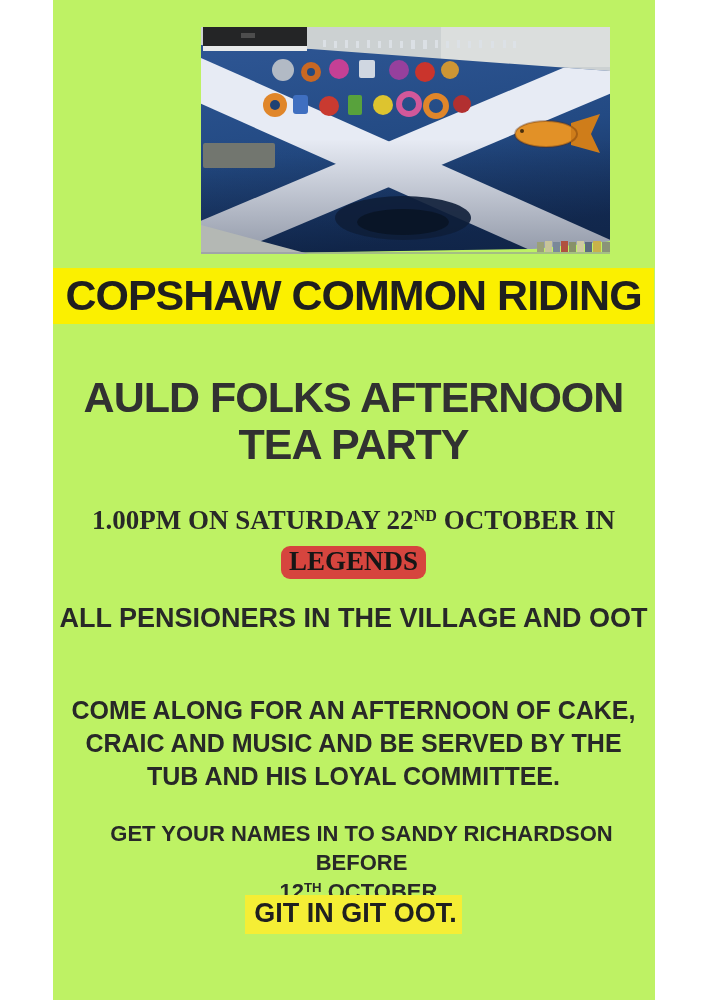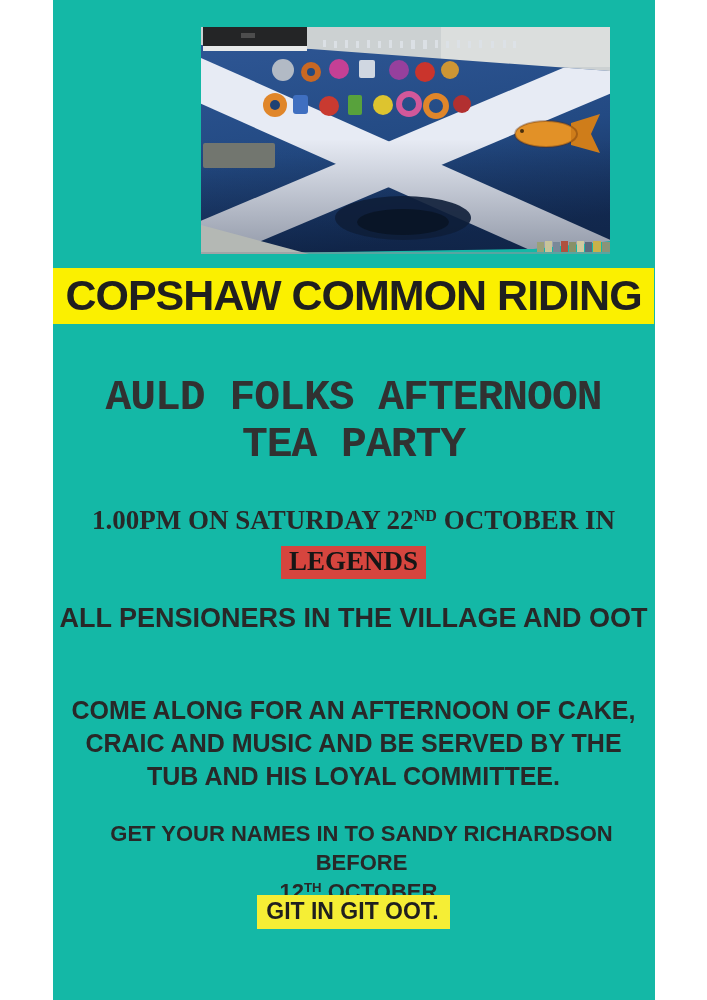--- a/index.html
+++ b/index.html
@@ -12,21 +12,21 @@
   *{box-sizing:border-box;}
   html,body{margin:0;padding:0;}
   body{
     background:#ffffff;
     font-family:"Liberation Sans", sans-serif;
   }
   .page{
     position:relative;
     width:602px;height:1000px;
     margin:0 auto;
-    background:#14b8a6;
+    background:#bef264;
     overflow:hidden;
   }
   .abs{position:absolute;left:0;right:0;text-align:center;font-weight:bold;color:var(--ink);}
   .photo{
     position:absolute;left:148px;top:27px;width:409px;height:227px;
   }
   .photo svg{display:block;width:100%;height:100%;}
   .title-row{top:268px;}
   .title-mark{
     display:inline-block;
@@ -37,46 +37,46 @@
     line-height:1.12;
     padding:3px 12px 5px 12px;
     white-space:nowrap;
   }
   .subtitle{
     top:374px;
     font-size:43px;
     line-height:47px;
     letter-spacing:-1px;
     color:var(--ink-soft);
-    font-family:Liberation Mono, monospace;
   }
   .dateline{
     top:502px;
     font-size:27px;
     line-height:37px;
     letter-spacing:0;
     font-family:Liberation Serif, serif;
   }
   .venue-mark{
     display:inline-block;
     background:var(--hl-red);
     color:#161616;
     padding:1px 8px 2px 8px;
     line-height:1.1;
+    border-radius:9px;
   }
   .invite{top:602px;font-size:27px;line-height:33px;}
   .come{top:694px;font-size:25px;line-height:33px;}
   .rsvp{top:819px;font-size:22px;line-height:29px;margin-left:16px;}
   .footer-row{top:895px;}
   .footer-mark{
     display:inline-block;
     background:var(--hl-yellow-soft);
     color:#1f1f1f;
-    font-size:23px;
-    padding:4px 11px 5px 9px;
+    font-size:27px;
+    padding:4px 5px 5px 9px;
     line-height:1.1;
   }
   .sup{
     font-size:.6em;
     position:relative;
     top:-0.52em;
     letter-spacing:0;
   }
 </style>
 </head>

